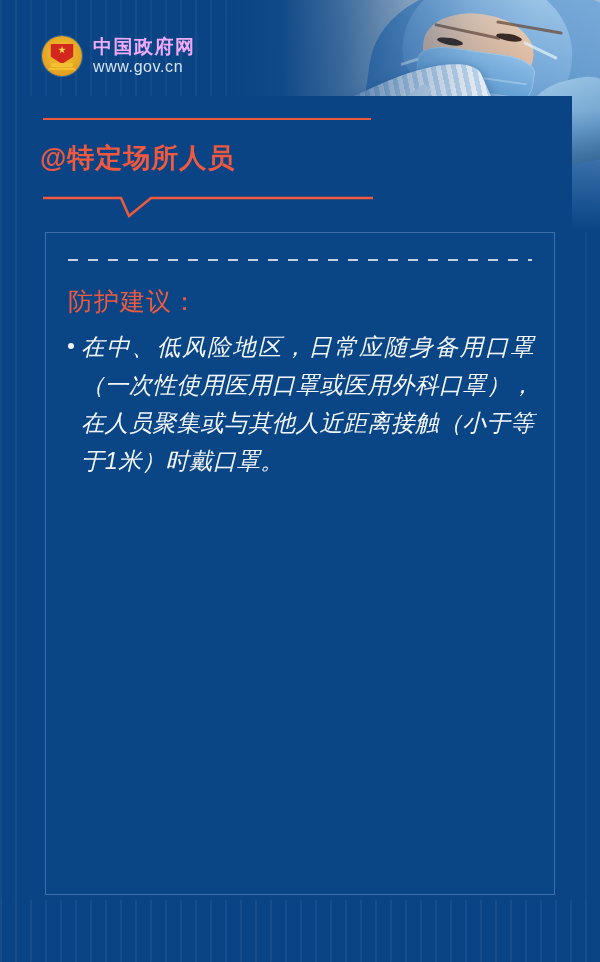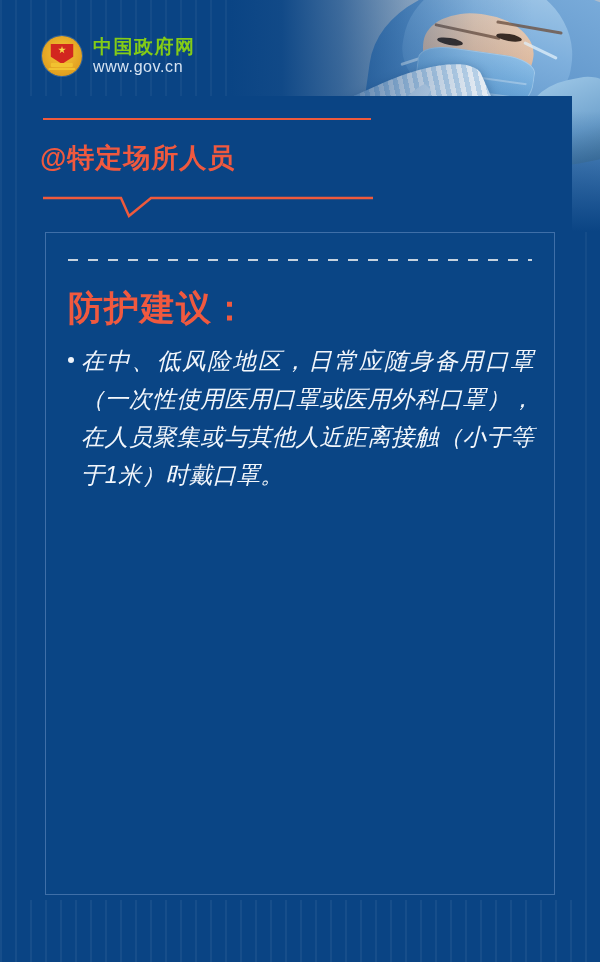--- a/index.html
+++ b/index.html
@@ -205,21 +205,21 @@
     transform:translateX(-50%);
     background:#f2c230; border-radius:1px;
   }
   .emblem-gate2{
     position:absolute; left:50%; bottom:14%; width:68%; height:7%;
     transform:translateX(-50%);
     background:#f2c230; border-radius:1px;
   }
   .logo-text{ display:flex; flex-direction:column; gap:2px; }
   .logo-cn{
-    color:#84cc16; font-size:19px; font-weight:bold; letter-spacing:1.5px;
+    color:#f0abfc; font-size:19px; font-weight:bold; letter-spacing:1.5px;
     line-height:1.05;
     text-align:center;
   }
   .logo-url{
     color:#d6e3f2; font-size:16px; letter-spacing:.6px; line-height:1;
   }
 
   
   .title-zone{ position:absolute; left:0; top:104px; width:600px; z-index:6; }
 
@@ -259,21 +259,21 @@
   }
 
   .divider{
     margin:26px 22px 0 22px; height:2px;
     background-image:repeating-linear-gradient(
       to right,#c6d2de 0,#c6d2de 10px,rgba(0,0,0,0) 10px,rgba(0,0,0,0) 20px);
   }
 
   .section-title{
     margin:24px 0 6px 22px;
-    color:#f0593f; font-size:35px; font-weight:bold; letter-spacing:1px;
+    color:#f0593f; font-size:25px; font-weight:normal; letter-spacing:1px;
   }
 
   .bullets{ margin:10px 20px 0 22px; }
   .bullet-row{ display:flex; gap:7px; margin-bottom:5px;font-style:italic; }
   .dot-bullet{
     flex:0 0 auto;
     width:6px; height:6px; border-radius:50%;
     background:#eef3f9; margin-top:15px;
   }
   .bullet-text{

